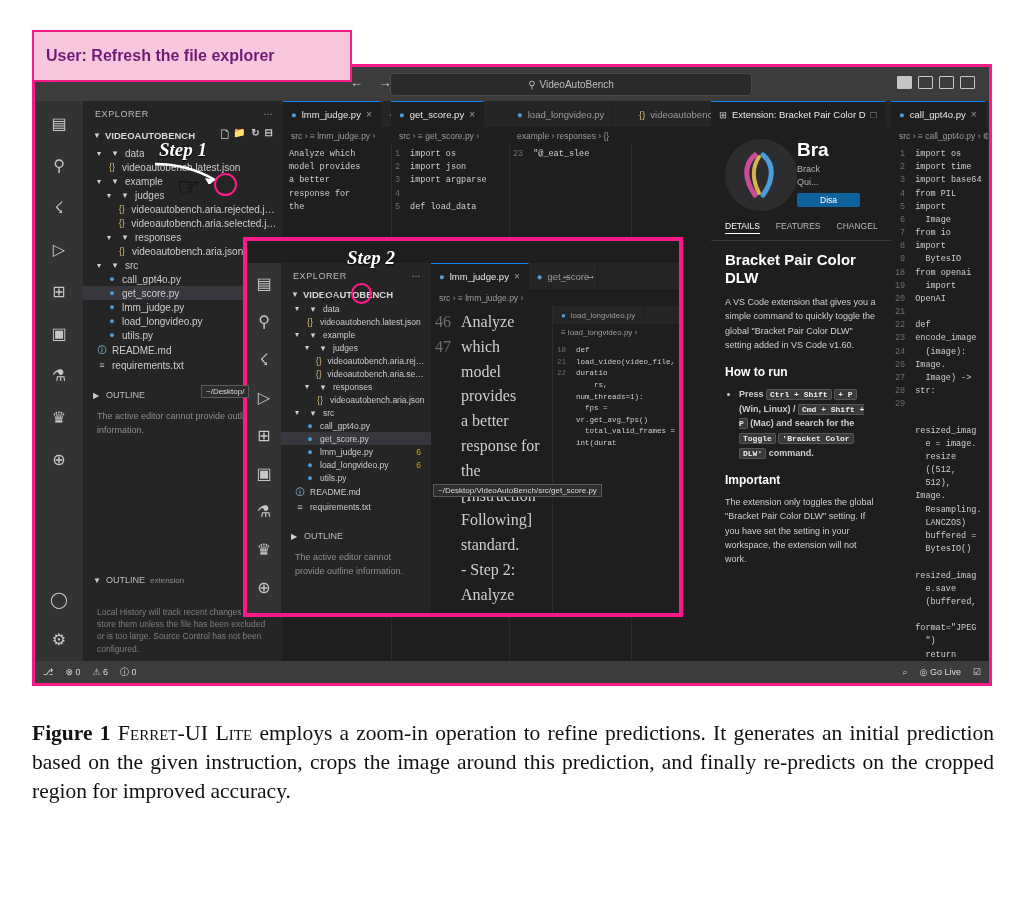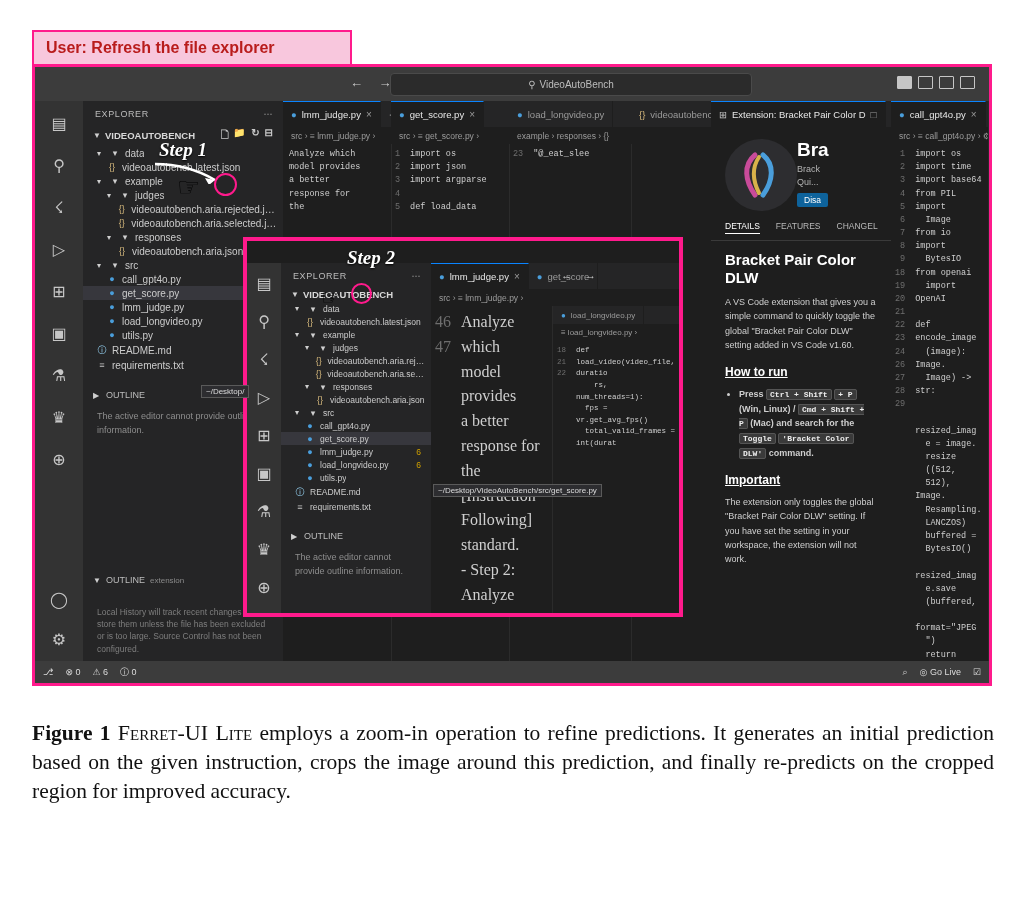--- a/index.html
+++ b/index.html
@@ -1,23 +1,23 @@
 <!DOCTYPE html>
 <html><head>
 <meta charset="utf-8">
 <style>
   html,body{margin:0;padding:0;background:#fff;}
   body{width:1024px;height:901px;font-family:"Liberation Serif",serif;overflow:hidden;}
   .page{position:relative;width:1024px;height:901px;background:#ffffff;}
 
   
   .figure-wrap{position:absolute;left:32px;top:30px;width:960px;height:660px;}
-  .user-banner{position:absolute;left:0;top:0;width:320px;height:36px;background:#f8c7dd;
+  .user-banner{position:absolute;left:0;top:0;width:320px;height:52px;background:#f8c7dd;
     border:2px solid #ff1a8c;box-sizing:border-box;display:flex;align-items:center;
-    padding-left:12px;font-family:"Liberation Sans",sans-serif;font-weight:bold;font-size:16px;color:#b91c1c;z-index:9;}
+    padding-left:12px;font-family:"Liberation Sans",sans-serif;font-weight:bold;font-size:16px;color:#701a75;z-index:9;}
   .vscode-outer{position:absolute;left:0;top:34px;width:960px;height:622px;border:3px solid #ff1a8c;
     box-sizing:border-box;background:#1e1e1e;overflow:hidden;}
 
   
   .vs-title{position:relative;height:34px;background:#3c3c3c;display:flex;align-items:center;}
   .vs-title .arrows{position:absolute;left:315px;top:8px;color:#cfcfcf;font-size:13px;font-family:"Liberation Sans",sans-serif;letter-spacing:6px;}
   .vs-search{position:absolute;left:355px;top:6px;width:360px;height:21px;background:#2b2b2b;
     border:1px solid #4a4a4a;border-radius:4px;color:#bdbdbd;font-size:10px;font-family:"Liberation Sans",sans-serif;
     display:flex;align-items:center;justify-content:center;gap:4px;}
   .vs-layout-icons{position:absolute;right:14px;top:9px;display:flex;gap:6px;}
@@ -62,26 +62,26 @@
   .gutter{color:#6e6e6e;text-align:right;padding:4px 4px 0 4px;line-height:1.55;white-space:pre;}
   .code{color:#cfcfcf;padding:4px 4px 0 6px;line-height:1.55;white-space:pre-wrap;}
 
   
   .extpanel{position:absolute;top:0;bottom:0;background:#1e1e1e;color:#d4d4d4;
     font-family:"Liberation Sans",sans-serif;}
   .ext-hero{display:flex;padding:12px 14px 6px 14px;align-items:flex-start;}
   .ext-logo{width:72px;height:72px;border-radius:50%;background:#2d2d30;display:flex;align-items:center;justify-content:center;}
   .ext-name{font-size:19px;font-weight:bold;color:#ffffff;line-height:1.15;}
   .ext-sub{font-size:9px;color:#b4b4b4;margin-top:3px;}
-  .ext-btn{margin-top:6px;display:inline-block;background:#0e639c;color:#fff;font-size:8.5px;padding:2px 7px;border-radius:2px;}
+  .ext-btn{margin-top:6px;display:inline-block;background:#0e639c;color:#fff;font-size:8.5px;padding:2px 23px;border-radius:2px;}
   .ext-tabs{display:flex;gap:16px;padding:4px 14px 6px 14px;border-bottom:1px solid #3a3a3a;font-size:8.5px;color:#b9b9b9;}
   .ext-tabs .on{color:#fff;border-bottom:1px solid #fff;padding-bottom:2px;}
   .ext-body{padding:10px 14px;font-size:9px;line-height:1.6;color:#cfcfcf;}
   .ext-h1{font-size:15px;color:#fff;font-weight:bold;line-height:1.2;margin-bottom:8px;}
-  .ext-h2{font-size:12px;color:#fff;font-weight:bold;margin:10px 0 5px;text-decoration:underline;}
+  .ext-h2{font-size:12px;color:#fff;font-weight:bold;margin:10px 0 5px;}
   .kbd{background:#3a3a3a;border:1px solid #555;border-radius:2px;padding:0 3px;font-family:"Liberation Mono",monospace;font-size:8px;color:#eee;}
 
   
   .statusbar{position:absolute;left:0;right:0;bottom:0;height:22px;background:#3c3c3c;color:#dcdcdc;
     display:flex;align-items:center;font-family:"Liberation Sans",sans-serif;font-size:9px;padding:0 8px;gap:12px;}
   .statusbar .right{margin-left:auto;display:flex;gap:12px;}
 
   
   .step1-label{position:absolute;left:124px;top:72px;font-family:"Liberation Serif",serif;font-style:italic;
     font-weight:bold;font-size:19px;color:#ffffff;z-index:12;text-shadow:0 1px 2px #000;}

